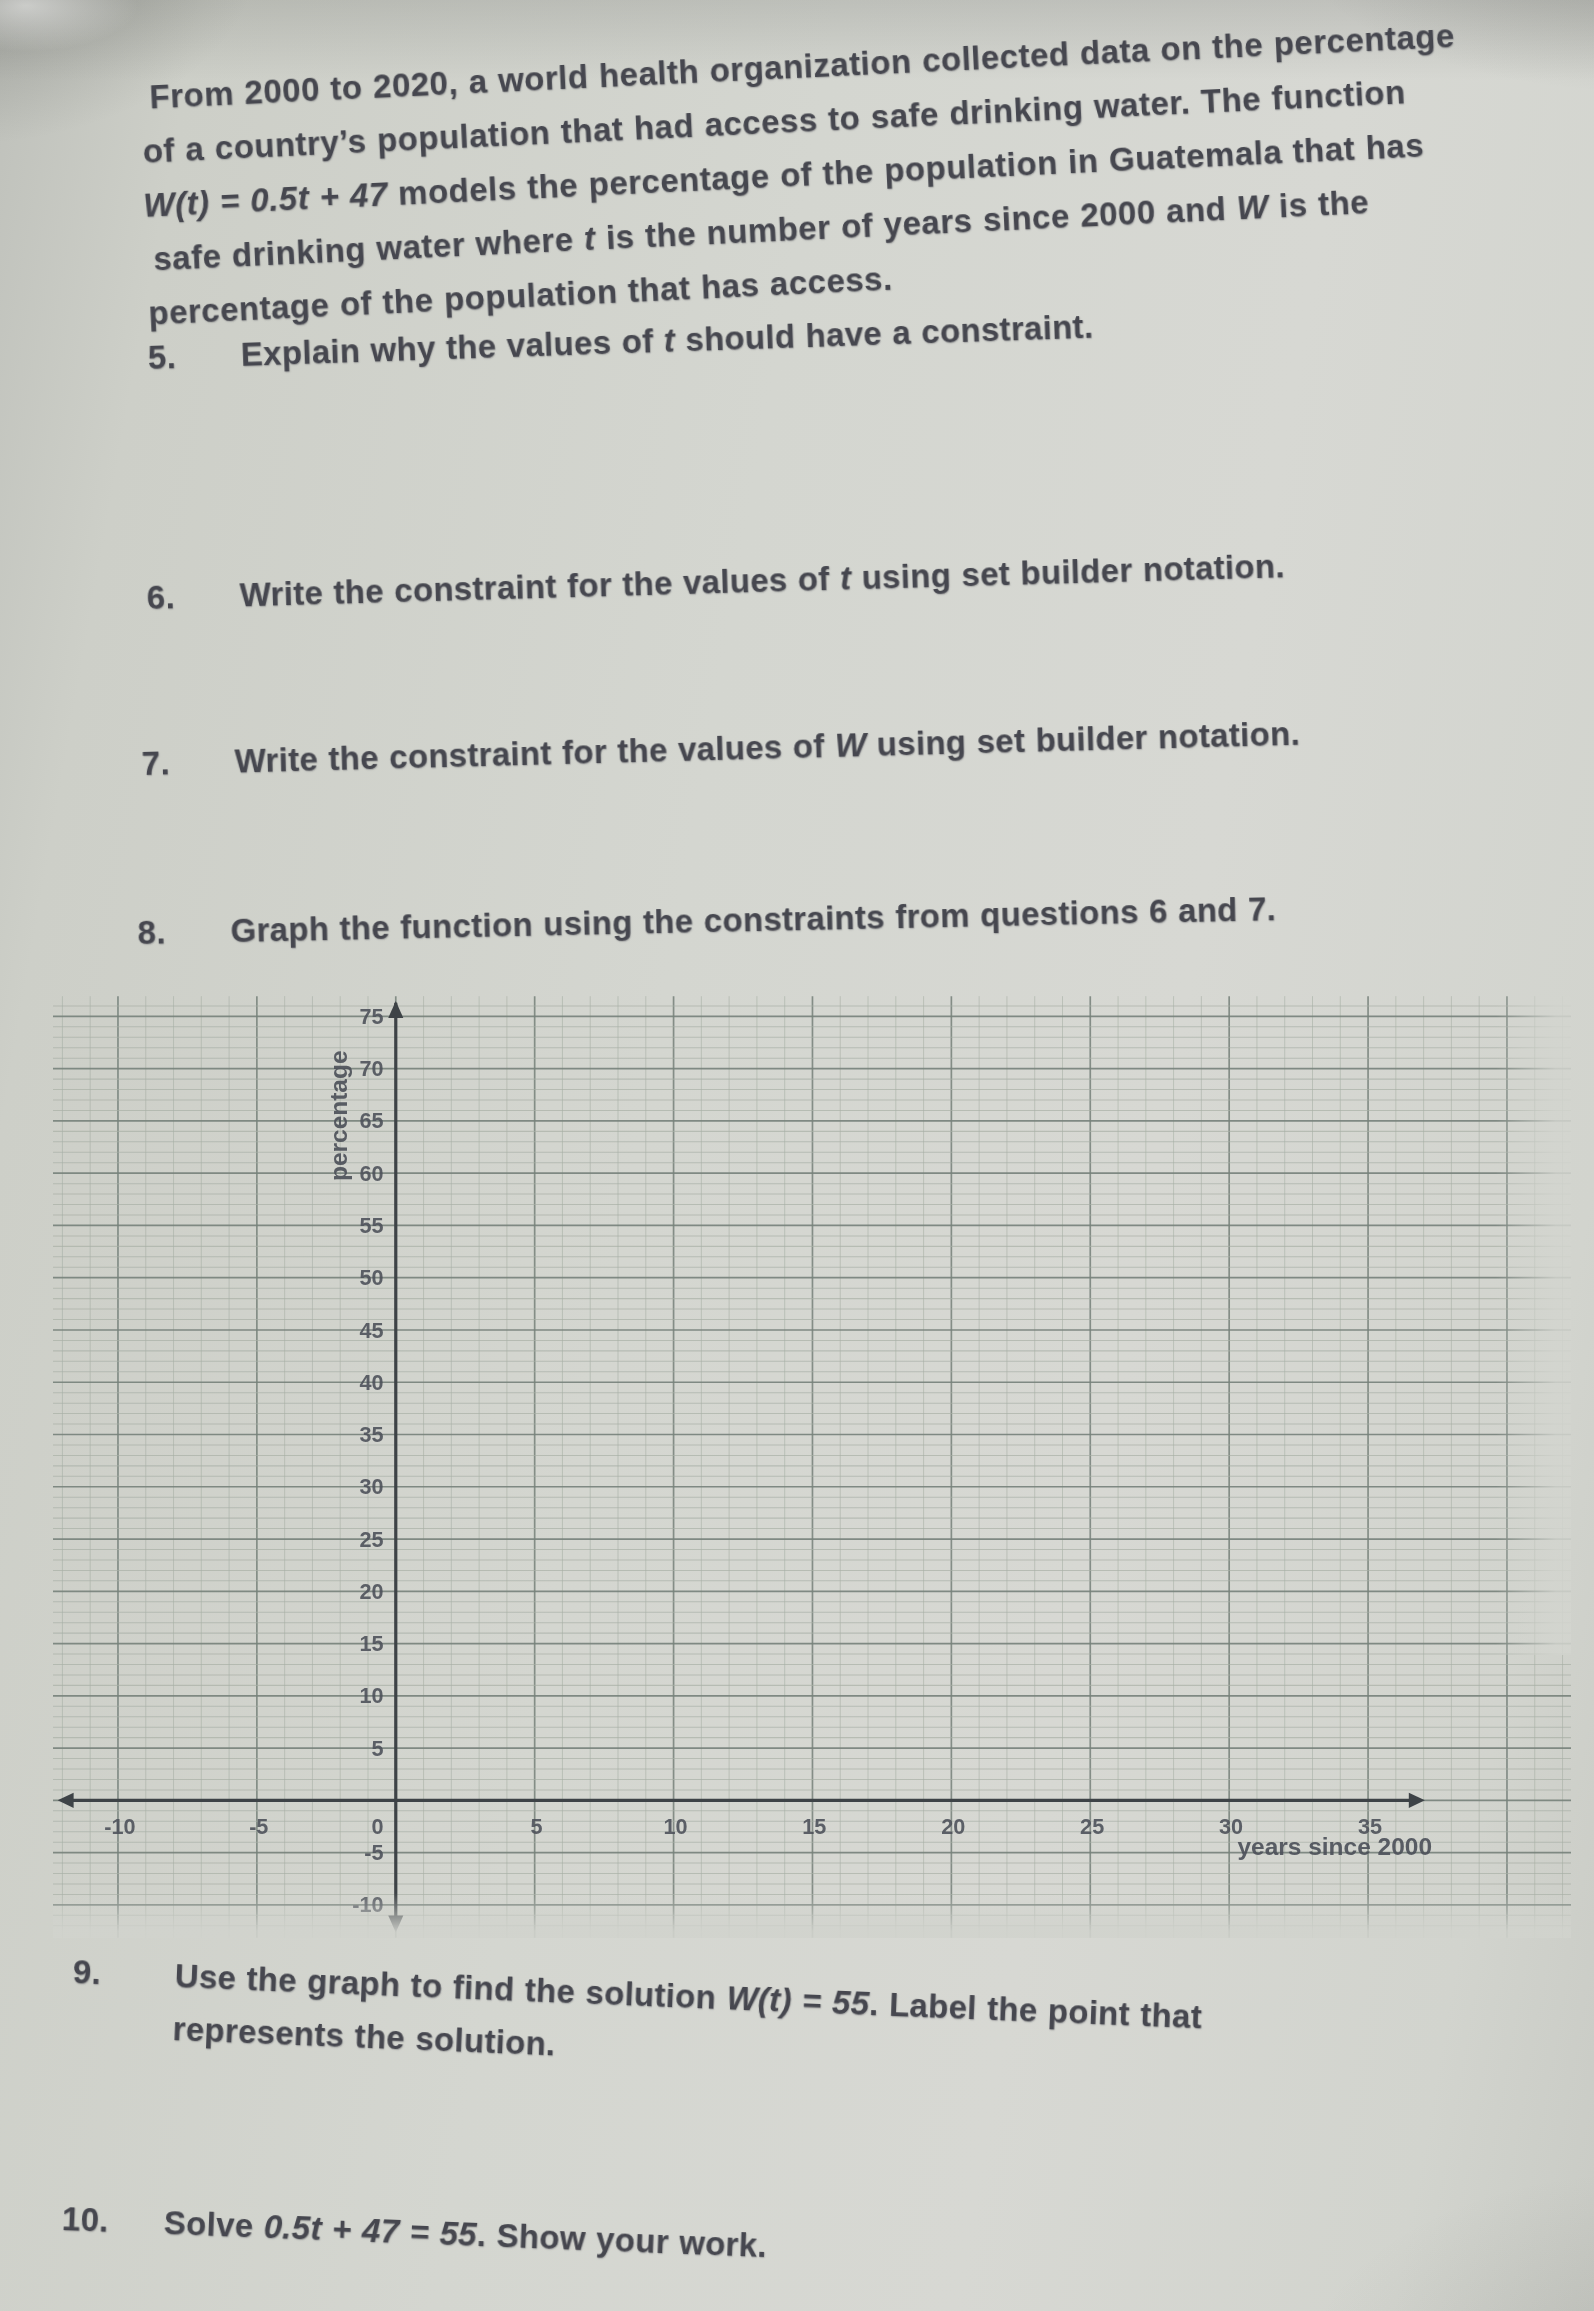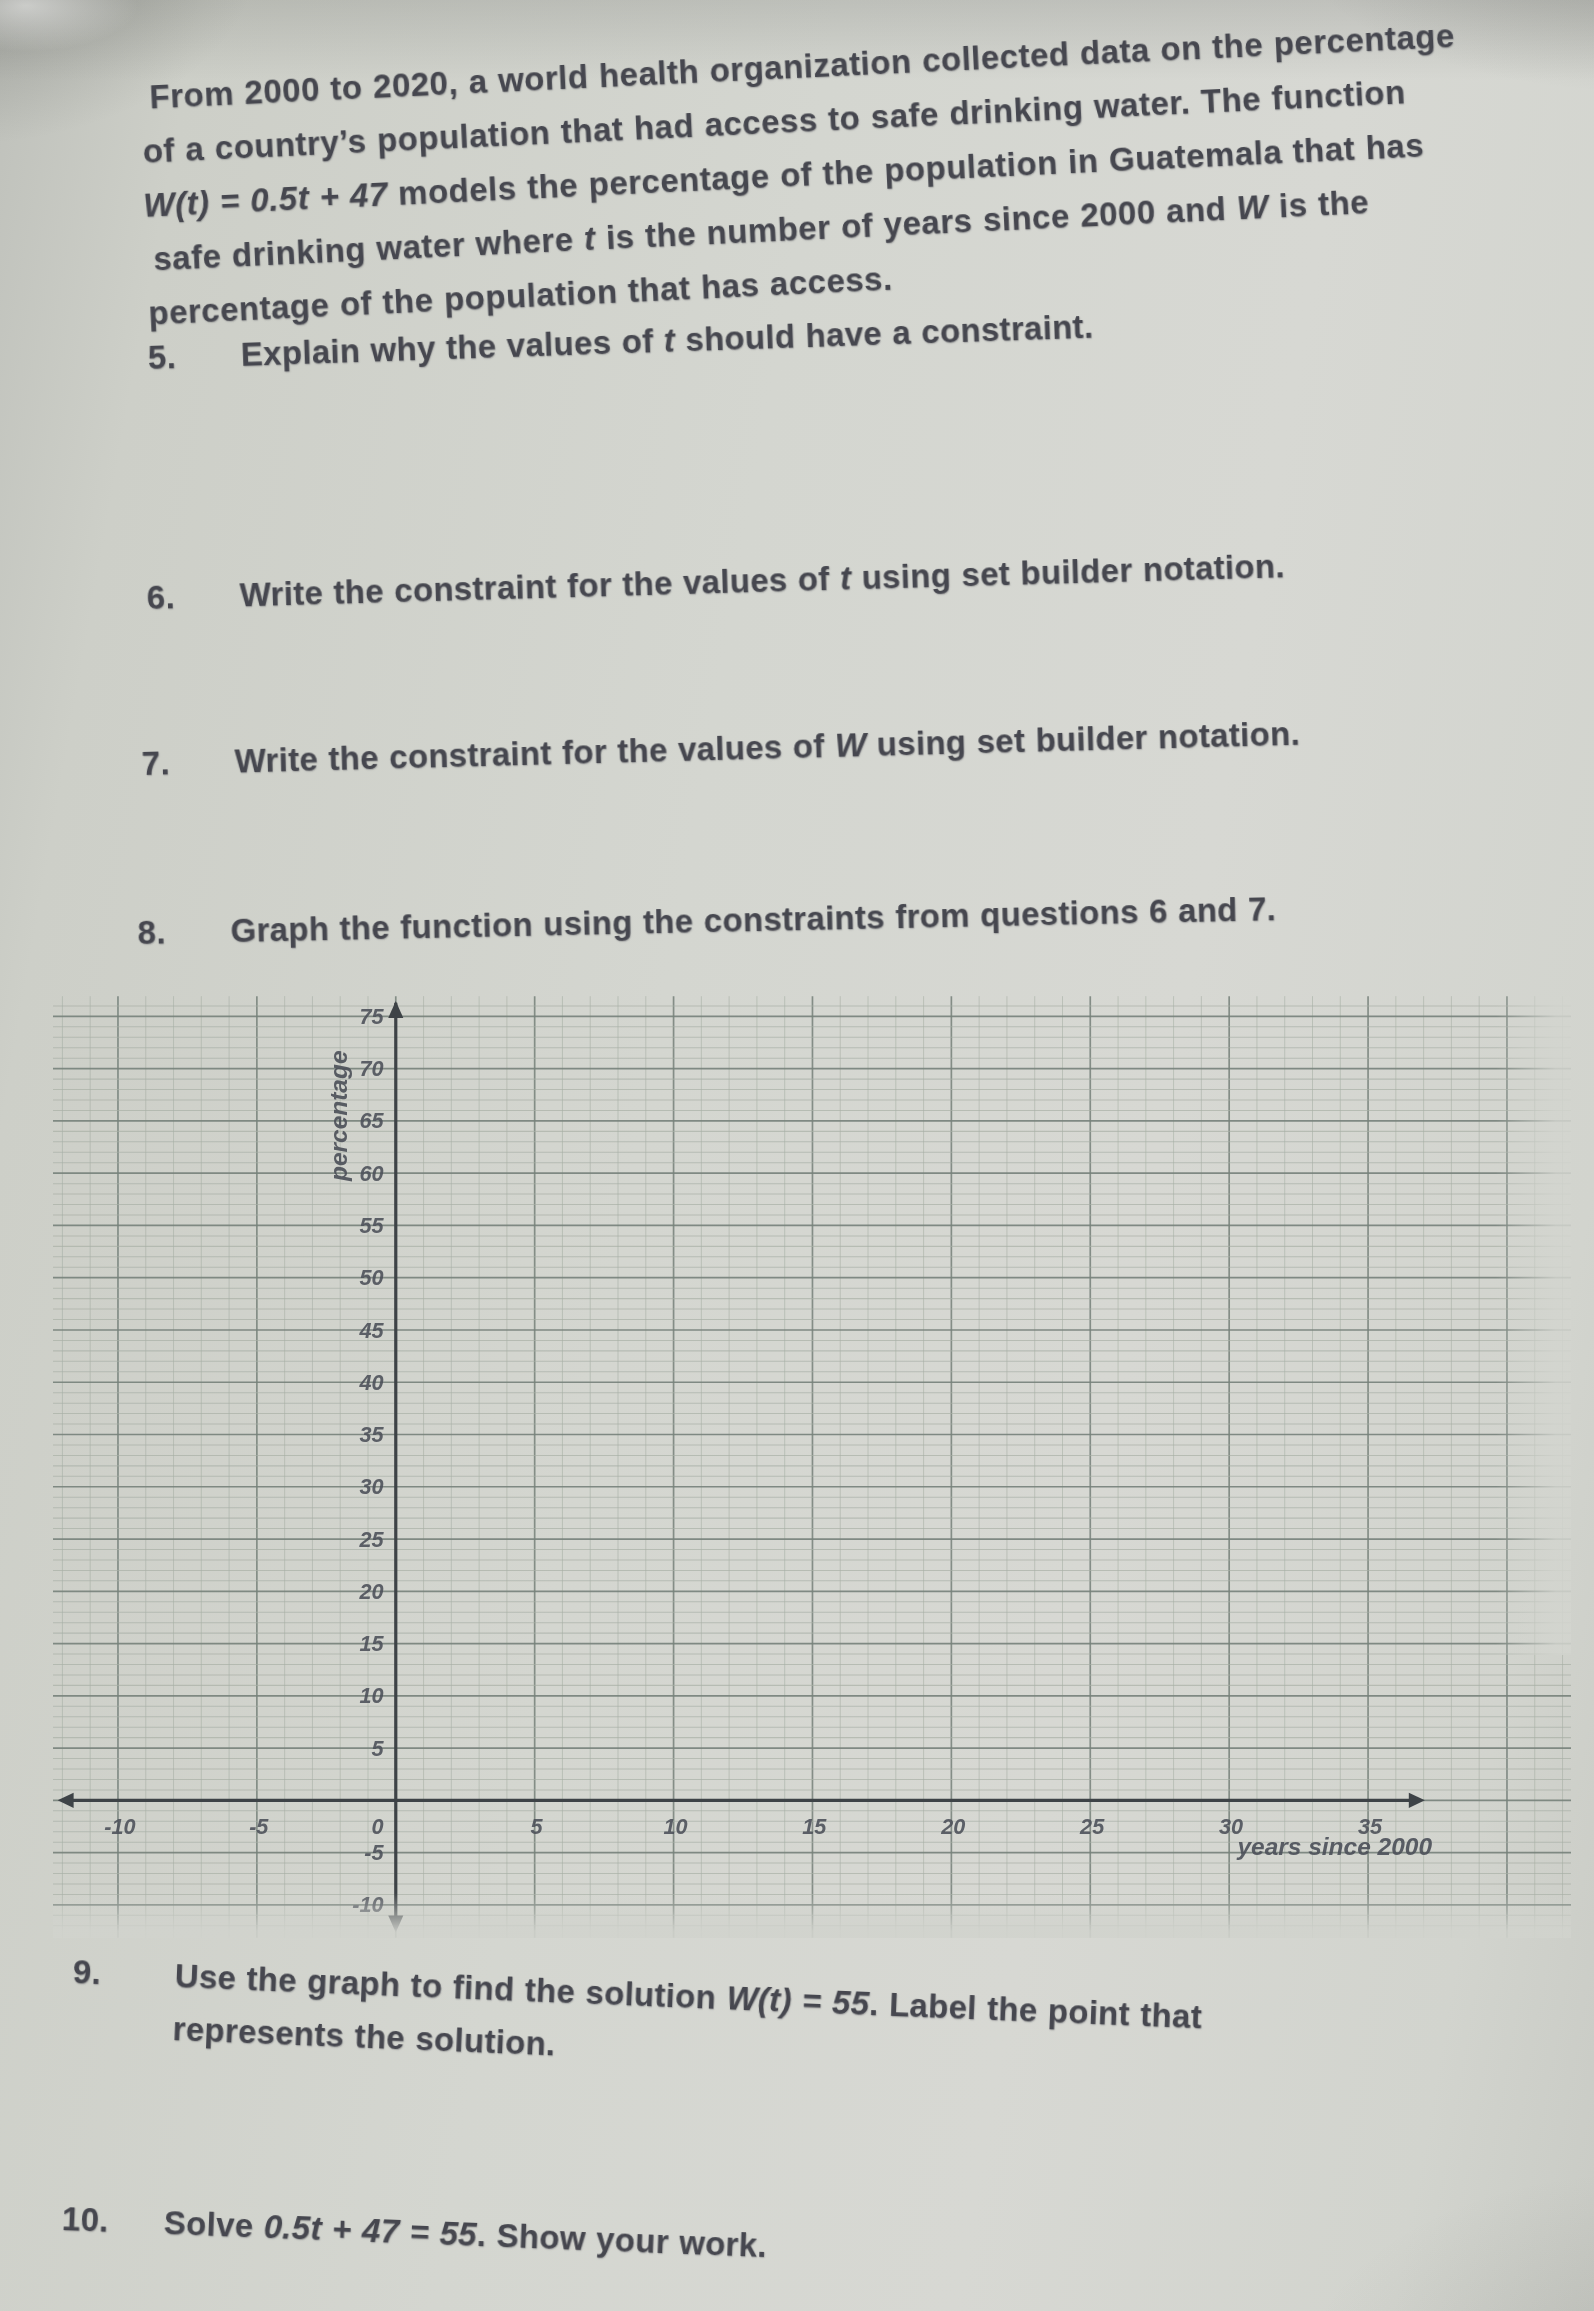--- a/index.html
+++ b/index.html
@@ -40,21 +40,21 @@
   .q9 .qt,.q10 .qt{margin-left:47px;}
   .qline{display:block;}
   .math{font-style:italic;}
   .q5{left:147px;top:331px;transform:rotate(-1.9deg);transform-origin:0 0;}
   .q6{left:146px;top:571px;transform:rotate(-1.6deg);transform-origin:0 0;}
   .q7{left:141px;top:737px;transform:rotate(-1.5deg);transform-origin:0 0;}
   .q8{left:137px;top:906px;transform:rotate(-1.2deg);transform-origin:0 0;}
   .q9{left:74px;top:1945px;transform:rotate(2.3deg);transform-origin:0 0;}
   .q10{left:63px;top:2192px;transform:rotate(2.2deg);transform-origin:0 0;}
   .graph-wrap{
-    position:absolute;left:53px;top:996px;width:1518px;height:942px;font-style:italic;
+    position:absolute;left:53px;top:996px;width:1518px;height:942px;
   }
   .graph-wrap svg{display:block;filter:blur(0.2px);}
   .fade-right{
     position:absolute;top:0;right:0;width:75px;height:70%;
     background:linear-gradient(to right, rgba(211,213,207,0), rgba(211,213,207,0.85) 80%);
     pointer-events:none;
   }
   .fade-bottom{
     position:absolute;bottom:0;left:0;width:100%;height:45px;
     background:linear-gradient(to bottom, rgba(210,212,206,0), rgba(209,211,205,0.9) 85%);

